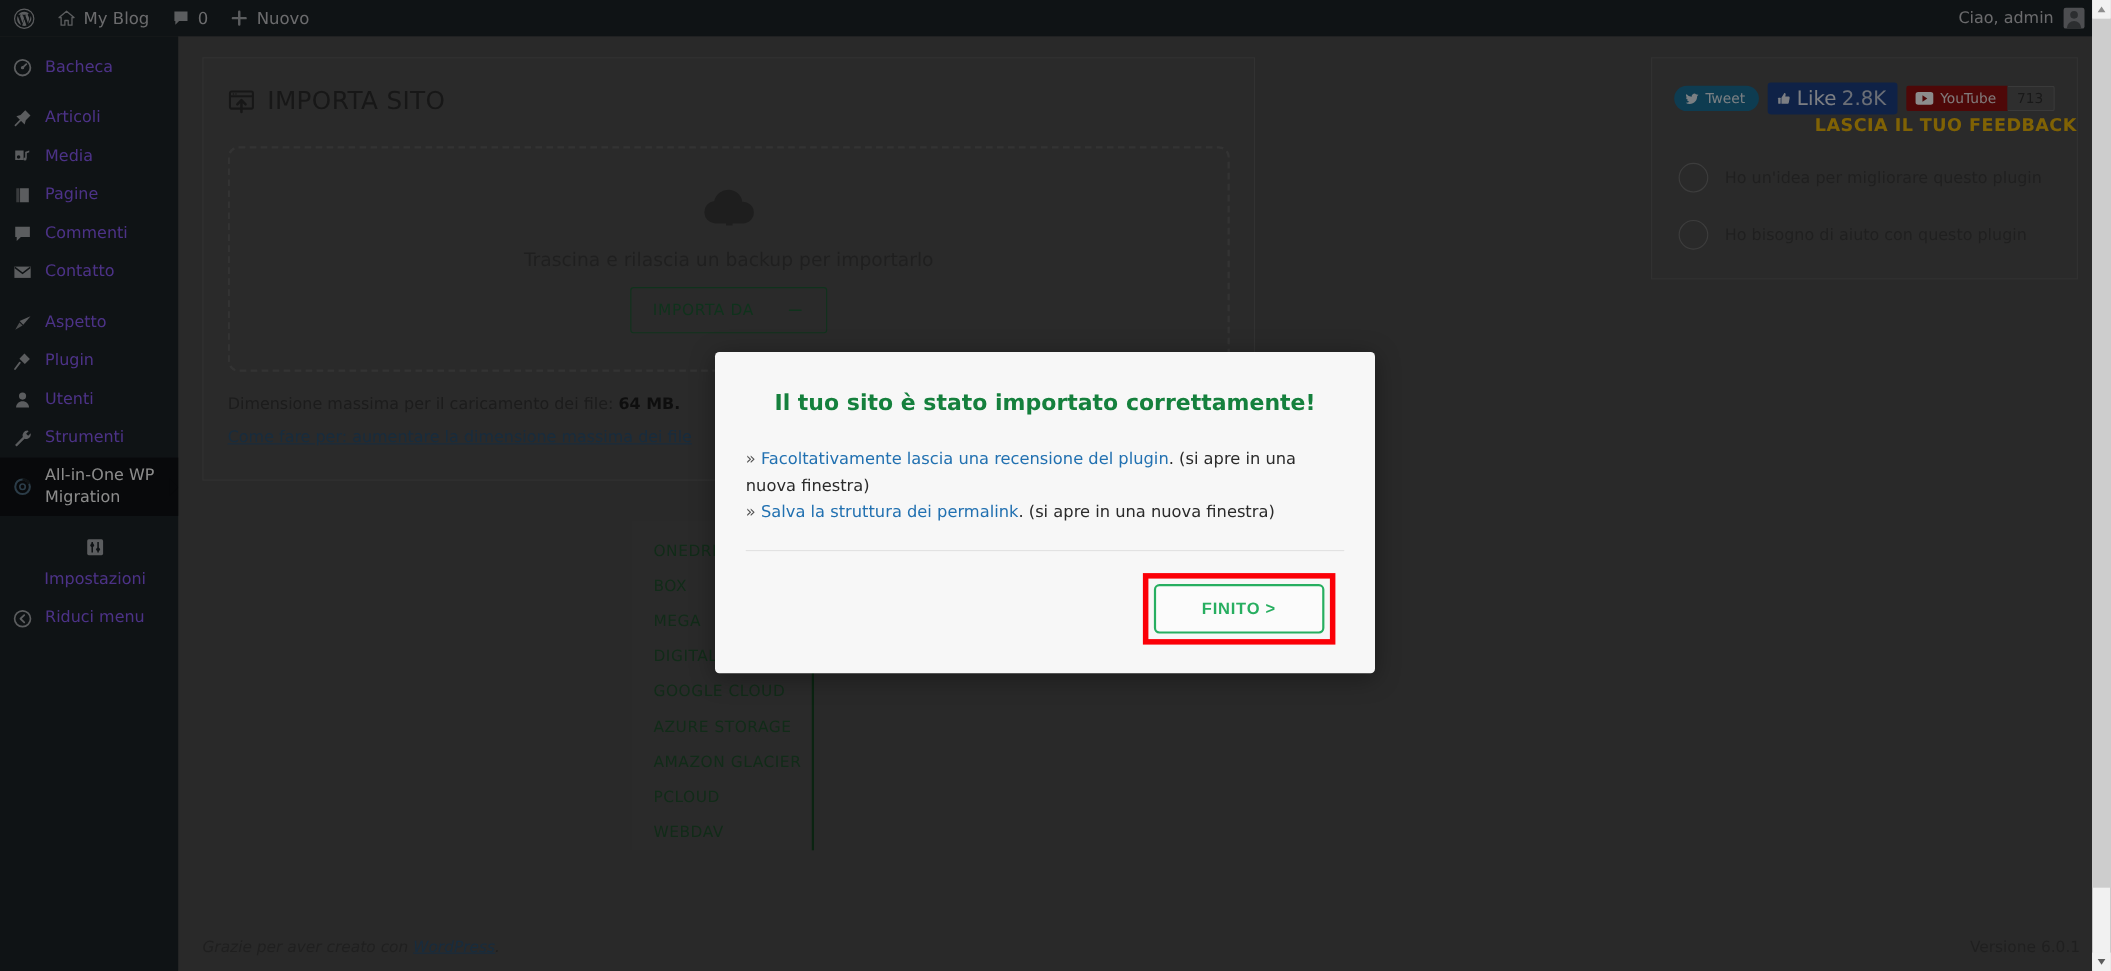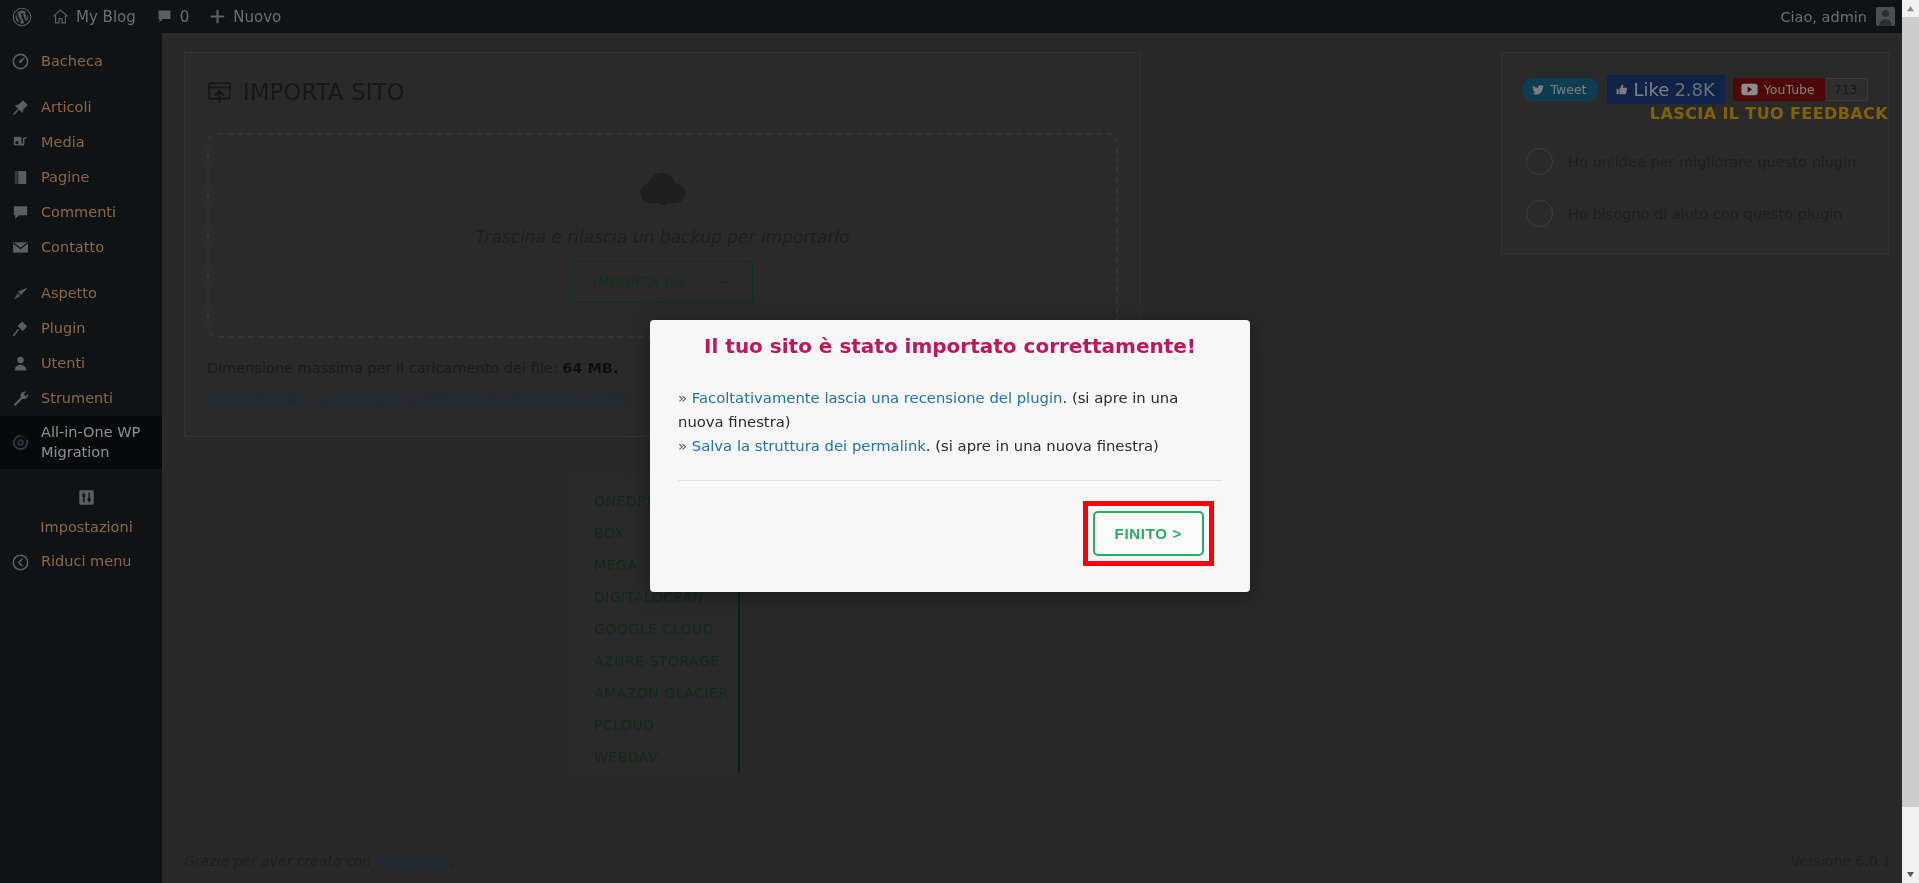--- a/index.html
+++ b/index.html
@@ -76,21 +76,21 @@
     width: 162px; height: 850px;
     background: #1d2327;
     z-index: 20;
     font-size: 14.5px;
   }
   .menu-item {
     display: flex; align-items: center;
     gap: 11px;
     min-height: 35px;
     padding: 7px 0 7px 11px;
-    color: #fdba74;
+    color: #8b5cf6;
     line-height: 1.35;
   }
   .menu-item .mtxt { flex: 1; }
   .menu-item.gap-top { margin-top: 11px; }
   .menu-item.current {
     background: #0f1114;
     color: #fff;
     position: relative;
   }
   .menu-item.current::after {
@@ -149,21 +149,20 @@
     letter-spacing: 0.3px;
   }
   .dropzone {
     margin: 28px 22px 0 22px;
     height: 205px;
     border: 2px dashed #5e5e5e;
     border-radius: 10px;
     display: flex; flex-direction: column;
     align-items: center; justify-content: center;
     gap: 14px;
-    font-style: italic;
   }
   .dz-label { font-size: 17px; color: #3a3a3a; }
   .btn-import {
     display: inline-flex; align-items: center;
     gap: 30px;
     border: 1px solid #1d5c33;
     background: transparent;
     color: #1d5c33;
     font-size: 14px;
     letter-spacing: 0.6px;
@@ -317,24 +316,24 @@
     position: absolute;
     left: 650px; top: 320px;
     width: 600px;
     background: #f7f7f7;
     border-radius: 4px;
     box-shadow: 0 4px 22px rgba(0,0,0,0.35);
     z-index: 1001;
   }
   .modal-title {
     text-align: center;
-    color: #be185d;
+    color: #15803d;
     font-size: 20px;
     font-weight: bold;
-    padding: 14px 20px 0 20px;
+    padding: 34px 20px 0 20px;
   }
   .modal-body {
     padding: 28px 28px 0 28px;
     font-size: 14.8px;
     color: #2b2b2b;
     line-height: 1.62;
   }
   .modal-body a { color: #2271b1; text-decoration: none; }
   .modal-body .guillemet { color: #555; }
   .modal-footer {
@@ -351,21 +350,21 @@
   }
   .btn-finish {
     display: block;
     border: 2px solid #27ae60;
     border-radius: 5px;
     background: #fbfbfb;
     color: #27ae60;
     font-size: 15px;
     font-weight: bold;
     letter-spacing: 0.7px;
-    padding: 12px 20px;
+    padding: 12px 42px;
   }
 </style>
 </head>
 <body>
 
 <div id="page">
 
   <div id="adminbar">
     <div class="ab-item first">
       <svg class="wp-logo" viewBox="0 0 24 24">

